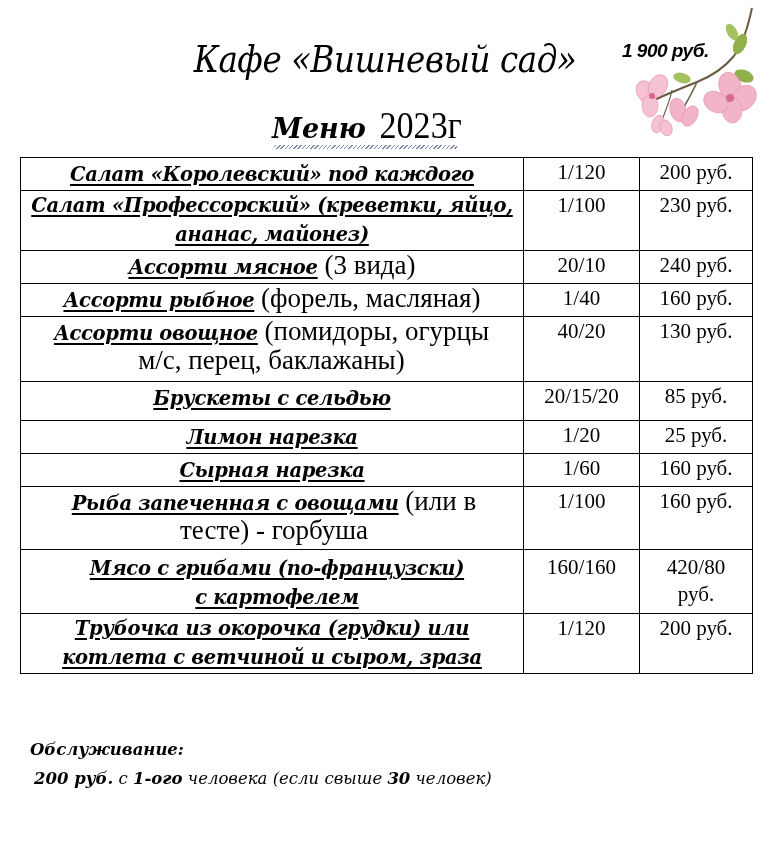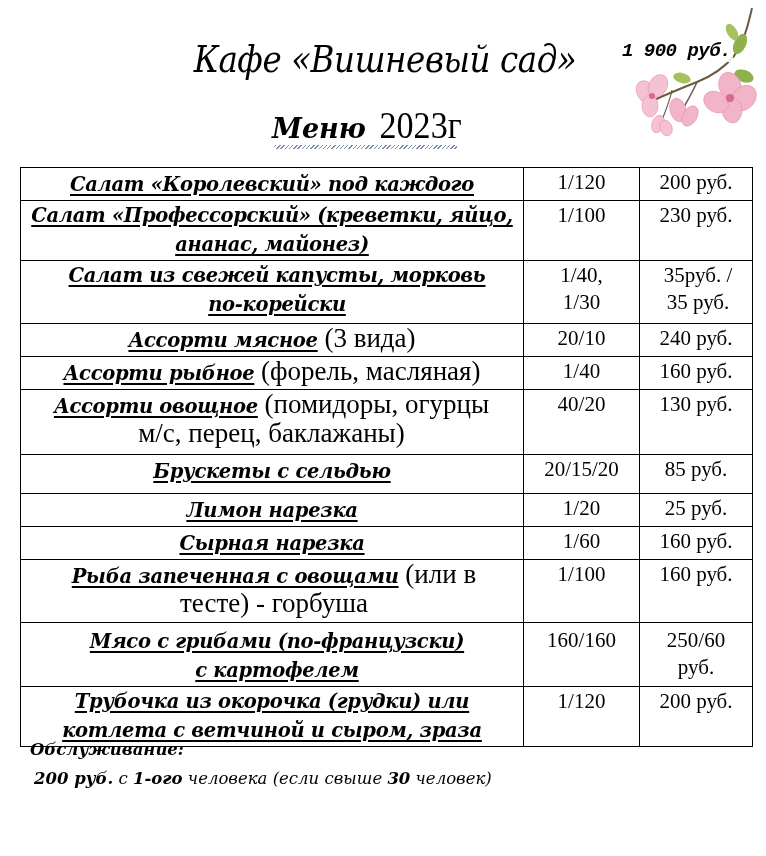--- a/index.html
+++ b/index.html
@@ -25,21 +25,21 @@
       font-style: italic;
       font-size: 37px;
       letter-spacing: -0.5px;
       transform: scaleX(0.88);
       transform-origin: center;
     }
     .price-tag {
       position: absolute;
       left: 620px;
       top: 40px;
-      font-family: Liberation Mono, monospace;
+      font-family: Liberation Sans, sans-serif;
       font-style: italic;
       font-weight: bold;
       font-size: 19px;
       letter-spacing: -0.5px;
       z-index: 3;
       background: rgba(255,255,255,0.85);
       padding: 0 2px;
     }
     .blossom {
       position: absolute;
@@ -79,21 +79,20 @@
       background-image: repeating-linear-gradient(135deg, transparent 0 1px, #5a6f9a 1px 2px, transparent 2px 3px);
       opacity: 0.8;
     }
     table.menu {
       position: absolute;
       left: 20px;
       top: 157px;
       width: 732px;
       border-collapse: collapse;
       table-layout: fixed;
-      margin-top: 10px;
     }
     table.menu td {
       border: 1.5px solid #000;
       vertical-align: top;
       text-align: center;
       padding: 1px 6px 2px 6px;
       font-size: 21px;
       line-height: 27px;
     }
     table.menu col.c-name { width: 503px; }
@@ -188,25 +187,20 @@
     <tr style="height:31px">
       <td><span class="dish-name">Салат «Королевский» под каждого</span><span class="dish-desc"></span></td>
       <td class="num">1/120</td>
       <td class="num">200 руб.</td>
     </tr>
     <tr style="height:57px">
       <td><span class="dish-name">Салат «Профессорский» (креветки, яйцо, ананас, майонез)</span><span class="dish-desc"></span></td>
       <td class="num">1/100</td>
       <td class="num">230 руб.</td>
     </tr>
-    <tr style="height:63px">
-      <td style="padding-left:40px;padding-right:30px"><span class="dish-name">Салат из свежей капусты, морковь по-корейски</span><span class="dish-desc"></span></td>
-      <td class="num" style="padding-left:30px;padding-right:30px">1/40, 1/30</td>
-      <td class="num" style="padding-left:18px;padding-right:14px">35руб. / 35 руб.</td>
-    </tr>
     <tr style="height:32px">
       <td><span class="dish-name">Ассорти мясное</span><span class="dish-desc"> (3 вида)</span></td>
       <td class="num">20/10</td>
       <td class="num">240 руб.</td>
     </tr>
     <tr style="height:32px">
       <td><span class="dish-name">Ассорти рыбное</span><span class="dish-desc"> (форель, масляная)</span></td>
       <td class="num">1/40</td>
       <td class="num">160 руб.</td>
     </tr>
@@ -231,21 +225,21 @@
       <td class="num">160 руб.</td>
     </tr>
     <tr style="height:63px">
       <td style="padding-left:24px;padding-right:20px"><span class="dish-name">Рыба запеченная с овощами</span><span class="dish-desc"> (или в тесте) - горбуша</span></td>
       <td class="num mid">1/100</td>
       <td class="num mid">160 руб.</td>
     </tr>
     <tr style="height:48px">
       <td style="padding-left:60px;padding-right:50px;padding-top:5px"><span class="dish-name">Мясо с грибами (по-французски) с картофелем</span><span class="dish-desc"></span></td>
       <td class="num" style="padding-top:4px">160/160</td>
-      <td class="num" style="padding-top:4px;padding-left:18px;padding-right:18px">250/60 руб.</td>
+      <td class="num" style="padding-top:4px;padding-left:18px;padding-right:18px">420/80 руб.</td>
     </tr>
     <tr style="height:60px">
       <td style="padding-left:4px;padding-right:4px"><span class="dish-name">Трубочка из окорочка (грудки) или котлета с ветчиной и сыром, зраза</span><span class="dish-desc"></span></td>
       <td class="num mid">1/120</td>
       <td class="num mid">200 руб.</td>
     </tr>
   </tbody>
 </table>
 
 <div class="footer">

